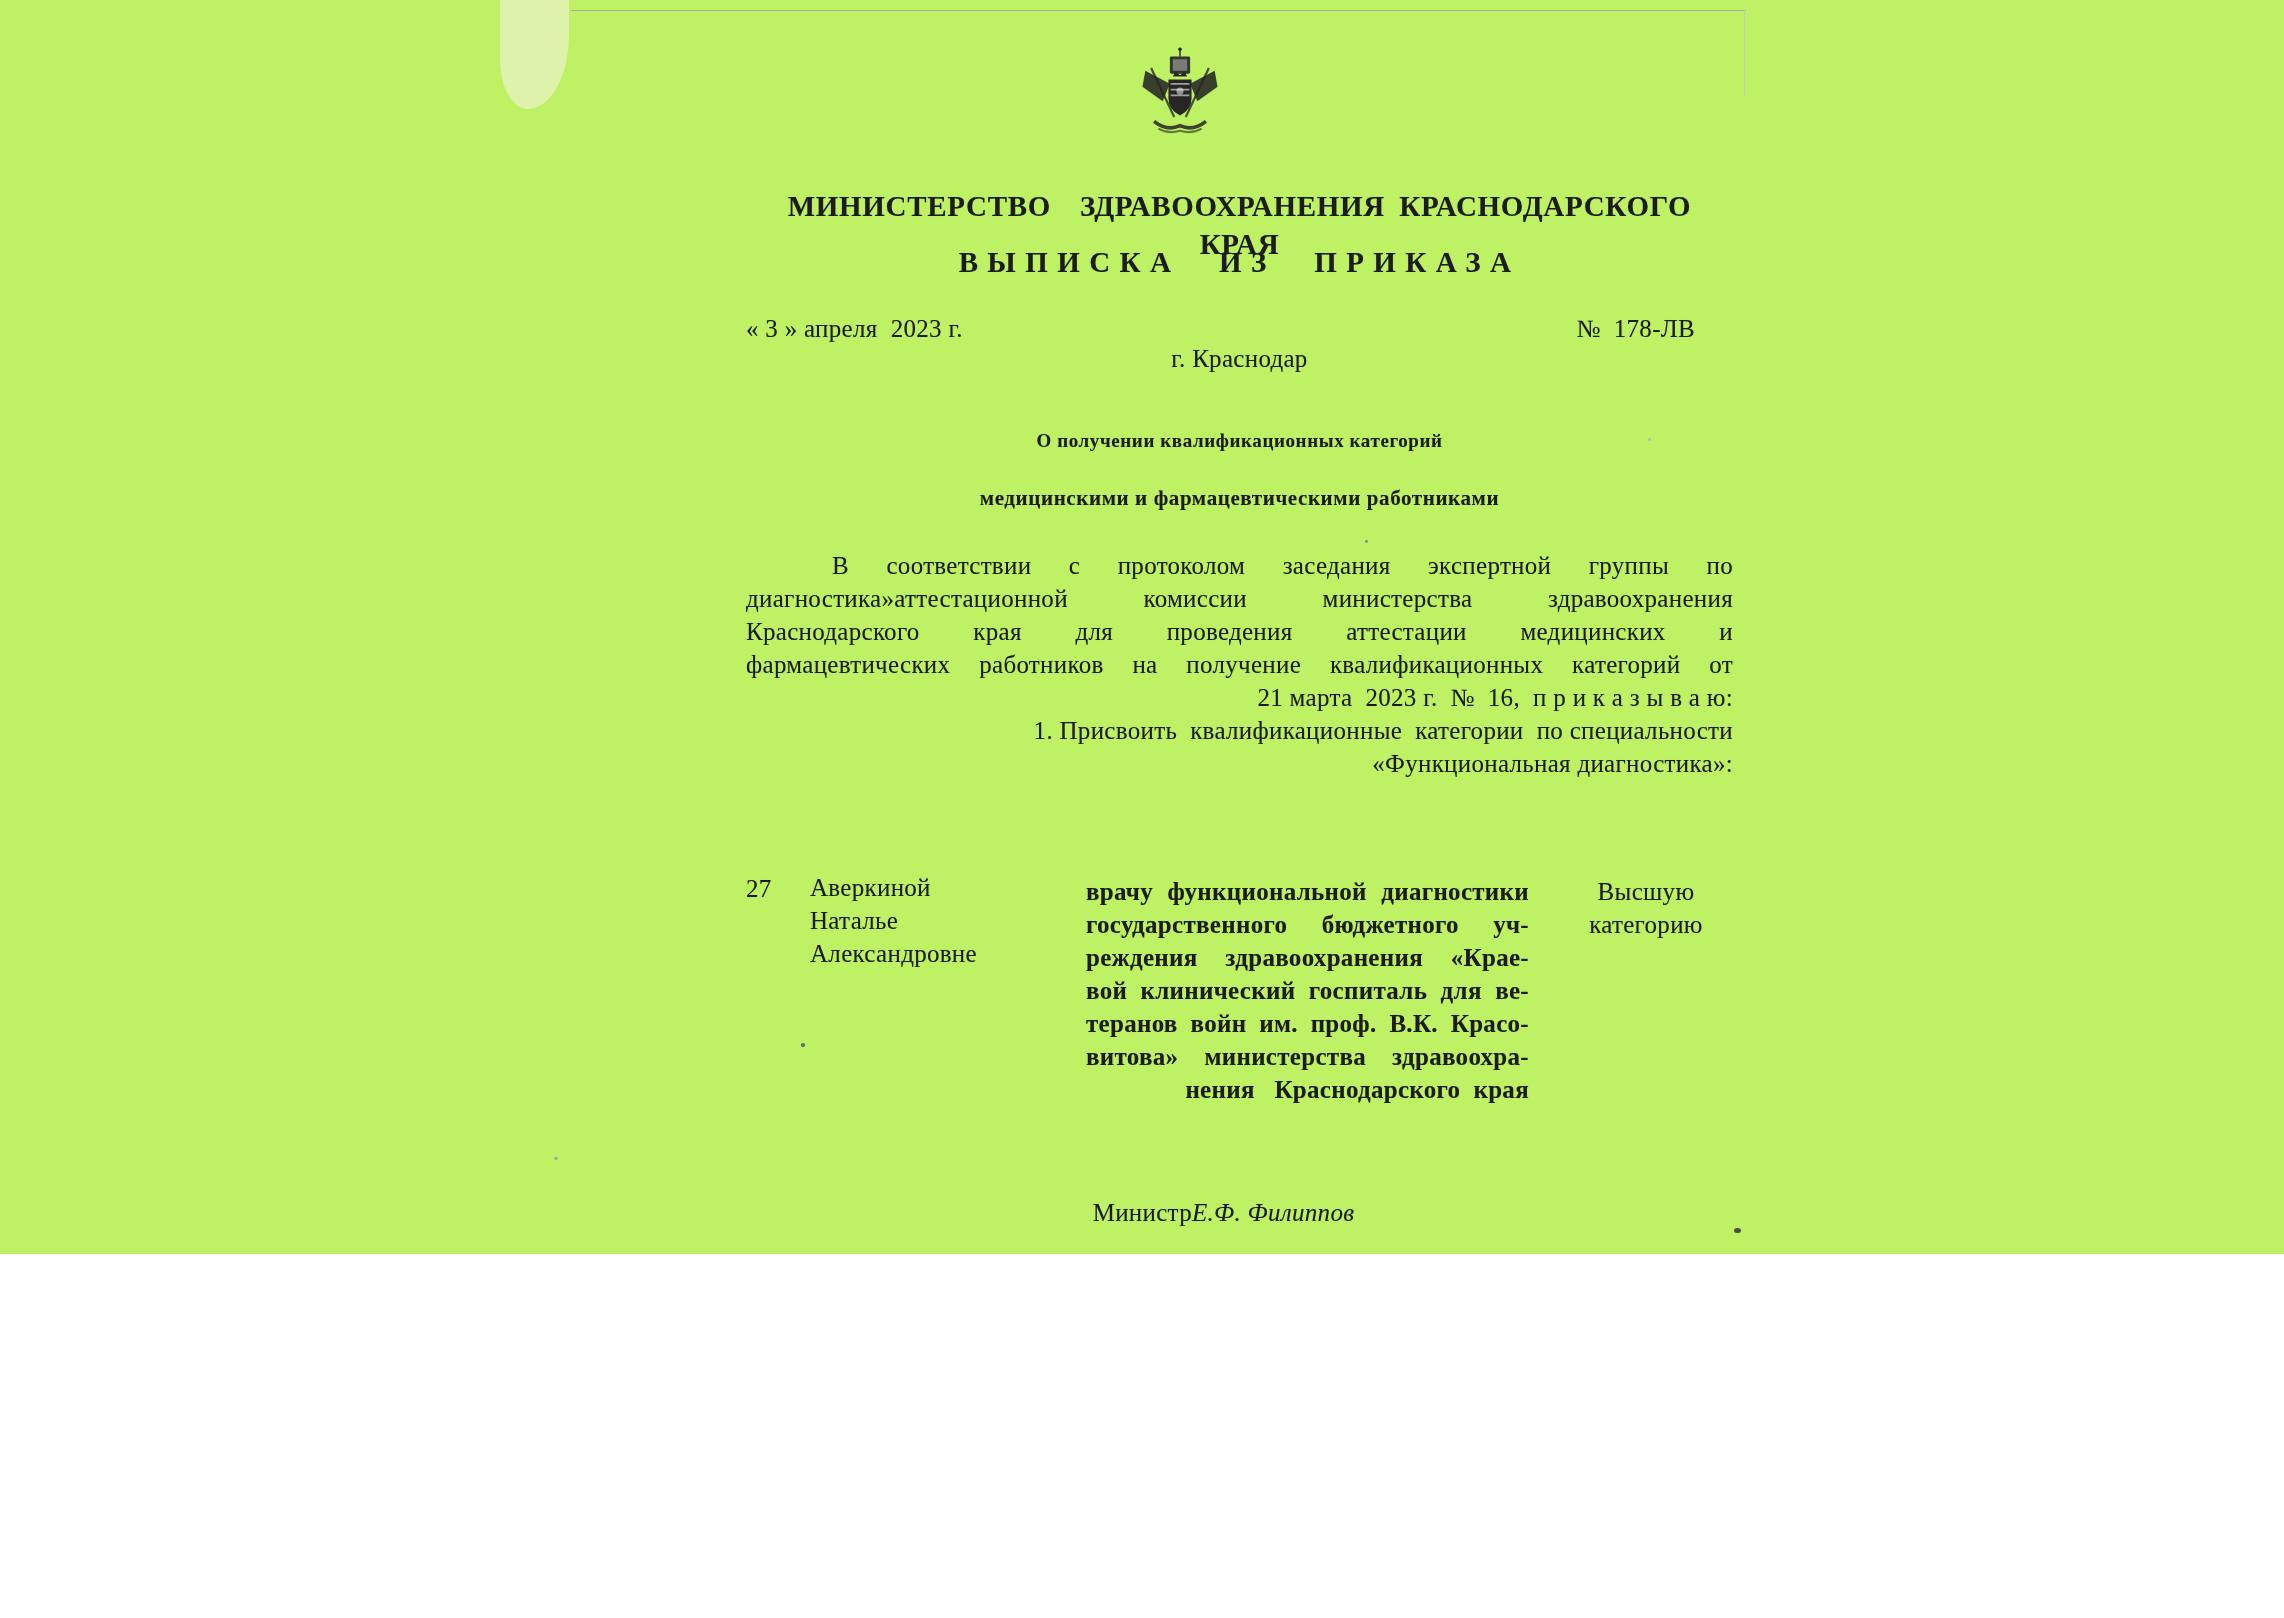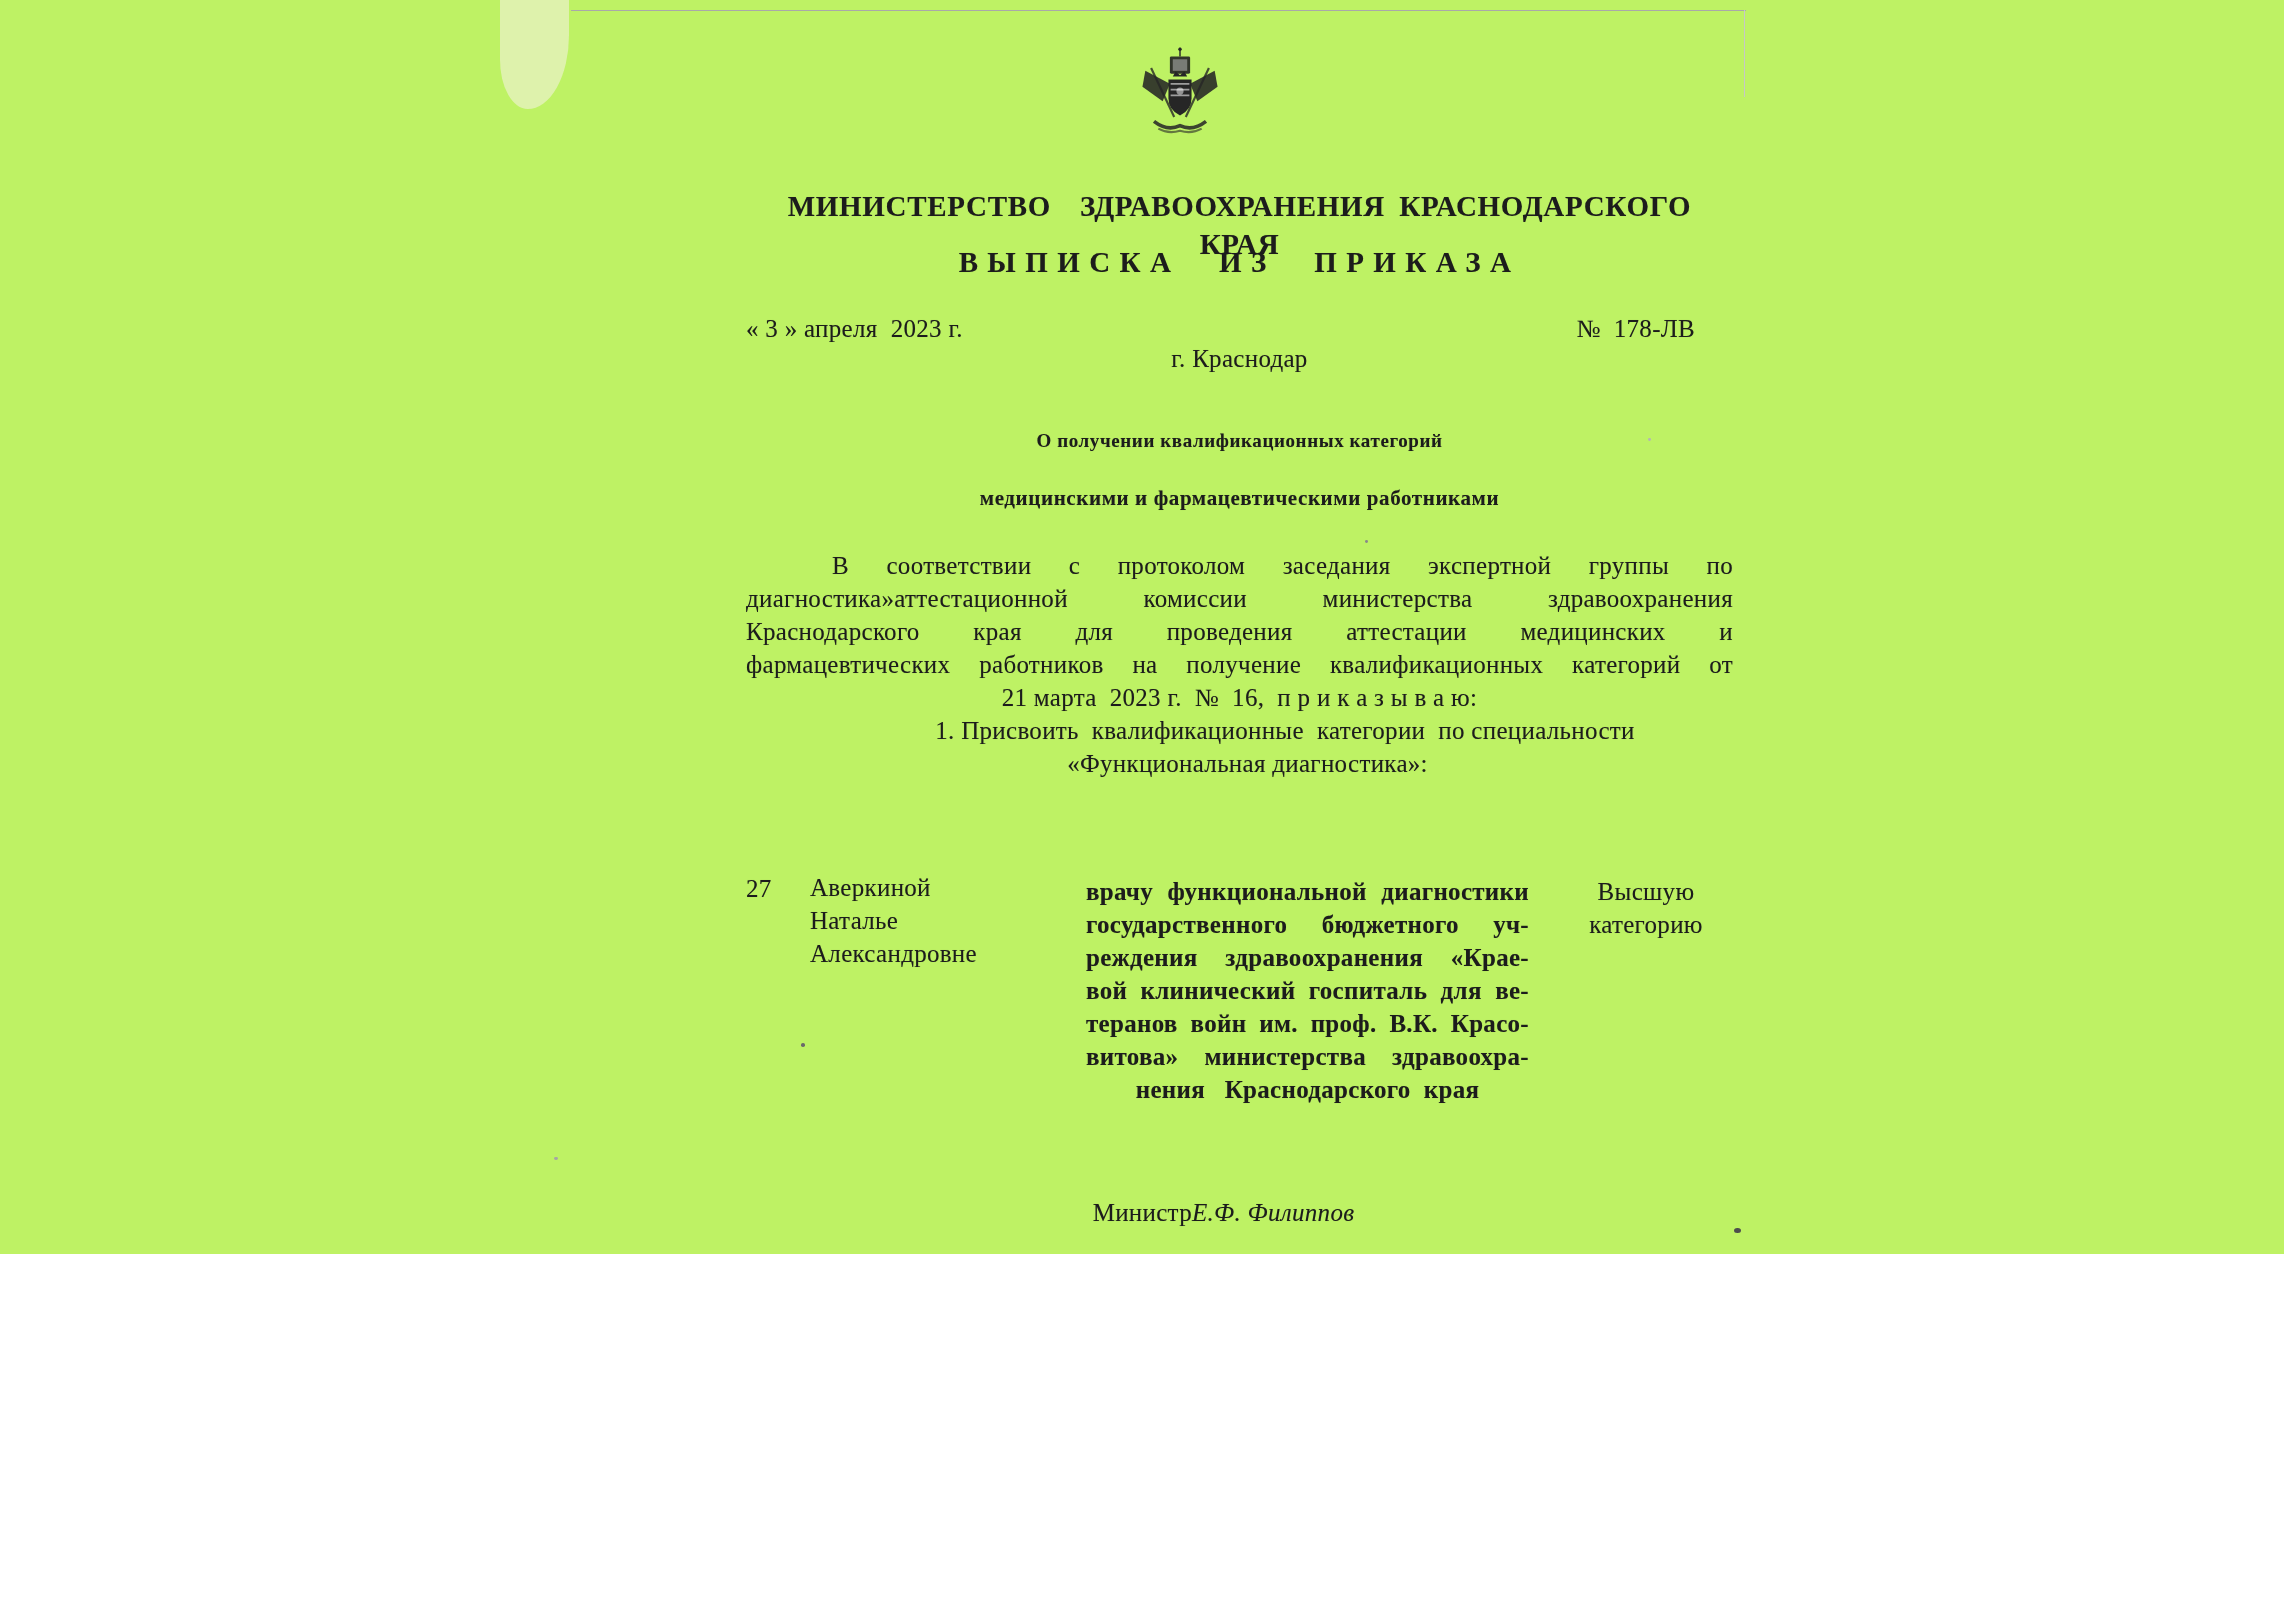--- a/index.html
+++ b/index.html
@@ -7,21 +7,21 @@
     position:relative;width:2284px;height:1254px;background:#bef264;overflow:hidden;
     font-family:"Liberation Serif", serif;color:#1c1c1c;
   }
   .t{position:absolute;}
   .doc{font-size:25px;line-height:33px;letter-spacing:0.3px;text-shadow:0 0 0.7px rgba(20,20,20,.28);}
   .bold{font-weight:bold;}
   .center{text-align:center;}
   .pre{white-space:pre-wrap;}
   .colwrap{position:absolute;}
   .jline{text-align:justify;text-align-last:justify;}
-  .lline{text-align:center;white-space:pre-wrap;}
+  .lline{text-align:right;white-space:pre-wrap;}
   .speck{position:absolute;border-radius:50%;}
   .stampwrap{position:absolute;mix-blend-mode:multiply;filter:blur(0.4px);opacity:.93;}
   .sigwrap{position:absolute;mix-blend-mode:multiply;}
   .edge{position:absolute;background:#a9a9a9;}
 </style>
 </head>
 <body>
 
 <div id="page">
 

